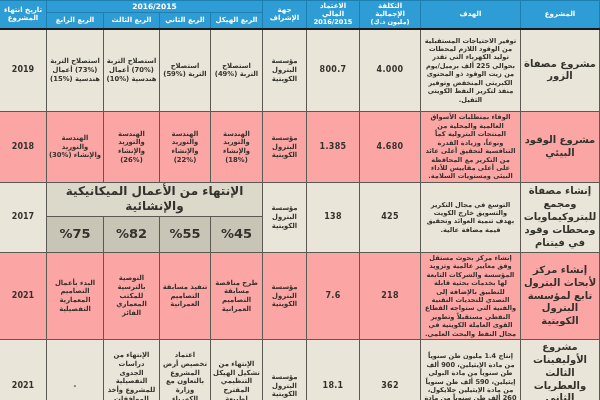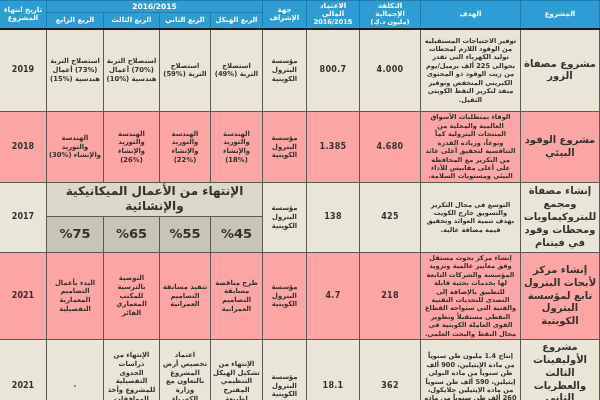--- a/index.html
+++ b/index.html
@@ -92,28 +92,28 @@
       <td class="goal" rowspan="2">التوسع في مجال التكرير والتسويق خارج الكويت بهدف تنمية العوائد وتحقيق قيمة مضافة عالية.</td>
       <td class="num" rowspan="2">425</td>
       <td class="num" rowspan="2">138</td>
       <td rowspan="2">مؤسسة البترول الكويتية</td>
       <td colspan="4" class="merged-label">الإنتهاء من الأعمال الميكانيكية والإنشائية</td>
       <td class="year" rowspan="2">2017</td>
     </tr>
     <tr class="beige r3b">
       <td class="pct">%45</td>
       <td class="pct">%55</td>
-      <td class="pct">%65</td>
+      <td class="pct">%82</td>
       <td class="pct">%75</td>
     </tr>
     <tr class="white r4">
       <td class="proj">إنشاء مركز لأبحاث البترول تابع لمؤسسة البترول الكويتية</td>
       <td class="goal">إنشاء مركز بحوث مستقل وفق معايير عالمية وتزويد المؤسسة والشركات التابعة لها بخدمات بحثية قابلة للتطبيق بالإضافة إلى التصدي للتحديات التقنية والفنية التي ستواجه القطاع النفطي مستقبلاً وتطوير القوى العاملة الكويتية في مجال النفط والبحث العلمي.</td>
       <td class="num">218</td>
-      <td class="num">4.7</td>
+      <td class="num">7.6</td>
       <td>مؤسسة البترول الكويتية</td>
       <td>طرح مناقصة مسابقة التصاميم العمرانية</td>
       <td>تنفيذ مسابقة التصاميم العمرانية</td>
       <td>التوصية بالترسية للمكتب المعماري الفائز</td>
       <td>البدء بأعمال التصاميم المعمارية التفصيلية</td>
       <td class="year">2021</td>
     </tr>
     <tr class="beige r5">
       <td class="proj">مشروع الأوليفينات الثالث والعطريات الثاني المتكامل مع مصفاة الزور</td>
       <td class="goal">إنتاج 1.4 مليون طن سنوياً من مادة الإيثيلين، 900 ألف طن سنوياً من مادة البولي إيثيلين، 590 ألف طن سنوياً من مادة الإيثيلين جلايكول، 260 ألف طن سنوياً من مادة البولي إيثيلين، 120 ألف طن سنوياً من مادة الإيثانولامين.</td>

